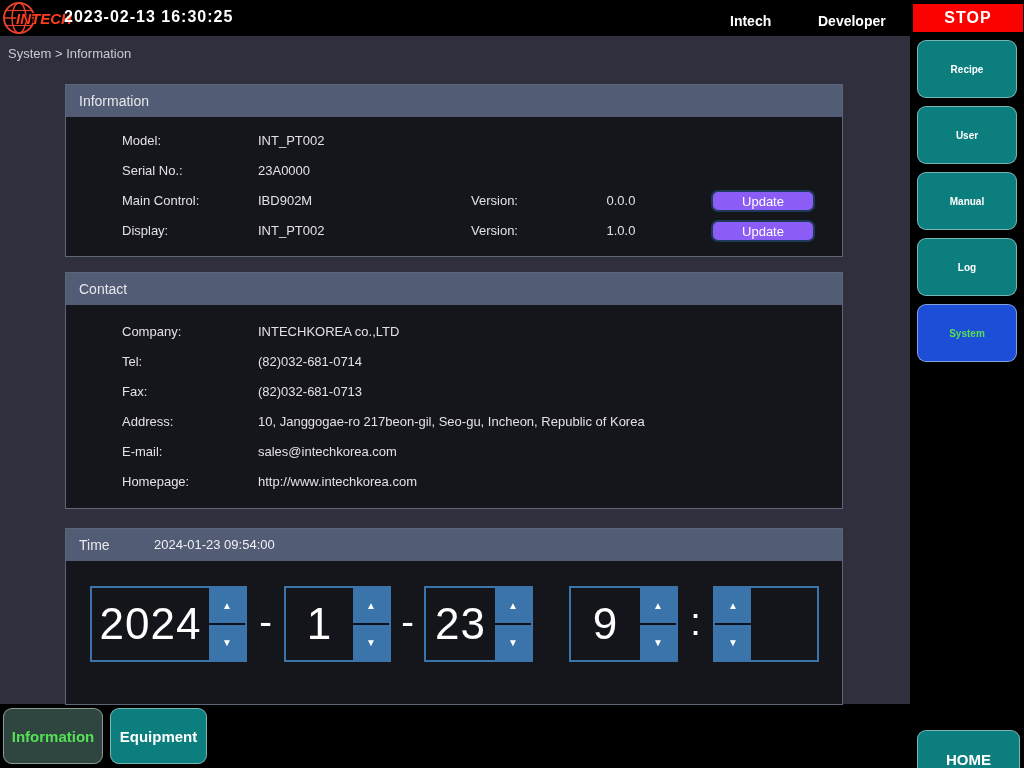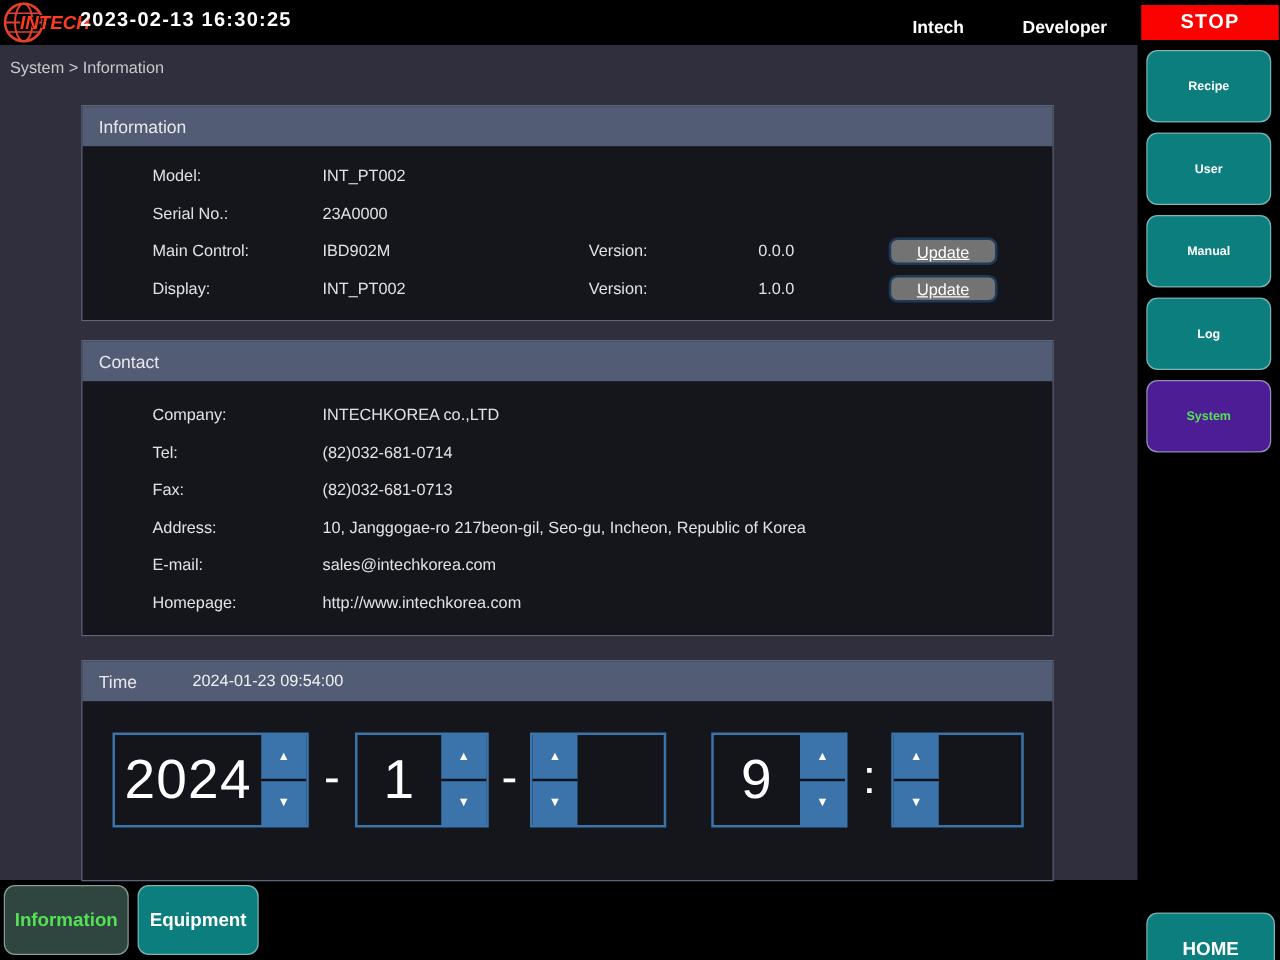--- a/index.html
+++ b/index.html
@@ -43,25 +43,24 @@
   .panel-body { position:relative; width:100%; }
   .panel-info    { top:48px;  height:173px; }
   .panel-contact { top:236px; height:237px; }
   .panel-time    { top:492px; height:177px; }
   .frow { position:absolute; height:20px; line-height:20px; font-size:13px; color:#e2e2e6; white-space:nowrap; }
   .lbl  { left:56px; }
   .val  { left:192px; }
   .vlbl { left:405px; }
   .vval { left:510px; width:90px; text-align:center; }
   .update-btn {
-    position:absolute; left:645px; width:87px; height:22px;
-    background:#737373; border:2px solid #1e3a5a; border-radius:7px;
+    position:absolute; left:645px; width:104px; height:22px;
+    background:#8b5cf6; border:2px solid #1e3a5a; border-radius:7px;
     color:#fff; font-size:13px; display:flex; align-items:center; justify-content:center;
     cursor:pointer;
-    text-decoration:underline;
   }
   .time-current { position:absolute; left:88px; top:0; height:32px; line-height:32px; font-size:13px; color:#f0f0f4; }
   
   .spinner {
     position:absolute; top:25px; height:76px;
     background:#14141b; border:2px solid #3a74ab;
     display:flex; flex-direction:row;
   }
   .spin-num {
     flex:1; display:flex; align-items:center; justify-content:center;
@@ -77,21 +76,21 @@
     position:absolute; top:25px; height:76px; line-height:72px;
     font-size:38px; color:#fff; text-align:center; font-weight:normal;
   }
   
   .side-btn {
     position:absolute; left:917px; width:100px; height:58px;
     background:#0d7e7e; border:1px solid rgba(215,228,228,0.55); border-radius:9px;
     color:#fff; font-size:10px; font-weight:600;
     display:flex; align-items:center; justify-content:center; cursor:pointer;
   }
-  .side-btn.active { background:#4c1d95; color:#55e055; }
+  .side-btn.active { background:#1d4ed8; color:#55e055; }
   
   .tab-btn {
     position:absolute; height:56px; top:708px;
     background:#0d7e7e; border:1px solid rgba(215,228,228,0.55); border-radius:9px;
     color:#fff; font-size:15px; font-weight:600;
     display:flex; align-items:center; justify-content:center; cursor:pointer;
   }
   .tab-btn.active { background:#2e463f; color:#55e055; }
   .tab-information { left:3px; width:100px; }
   .tab-equipment  { left:110px; width:97px; }
@@ -202,20 +201,21 @@
               <span>▲</span>
             </button>
           <button class="spin-btn">
               <span>▼</span>
             </button>
         </div>
       </div>
       <span class="tsep" style="left:325px; width:33px">-</span>
 
       <div class="spinner" style="left:358px; width:109px">
+        <div class="spin-num">23</div>
         <div class="spin-col">
           <button class="spin-btn up">
               <span>▲</span>
             </button>
           <button class="spin-btn">
               <span>▼</span>
             </button>
         </div>
       </div>
 

